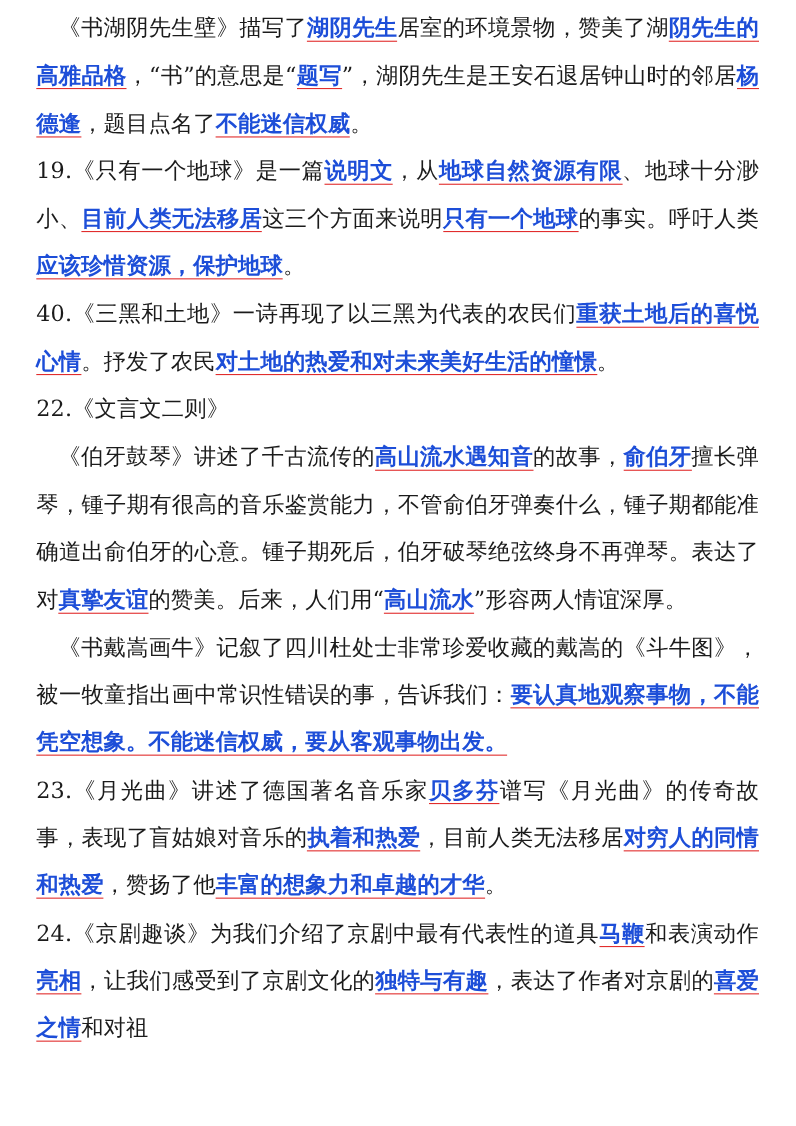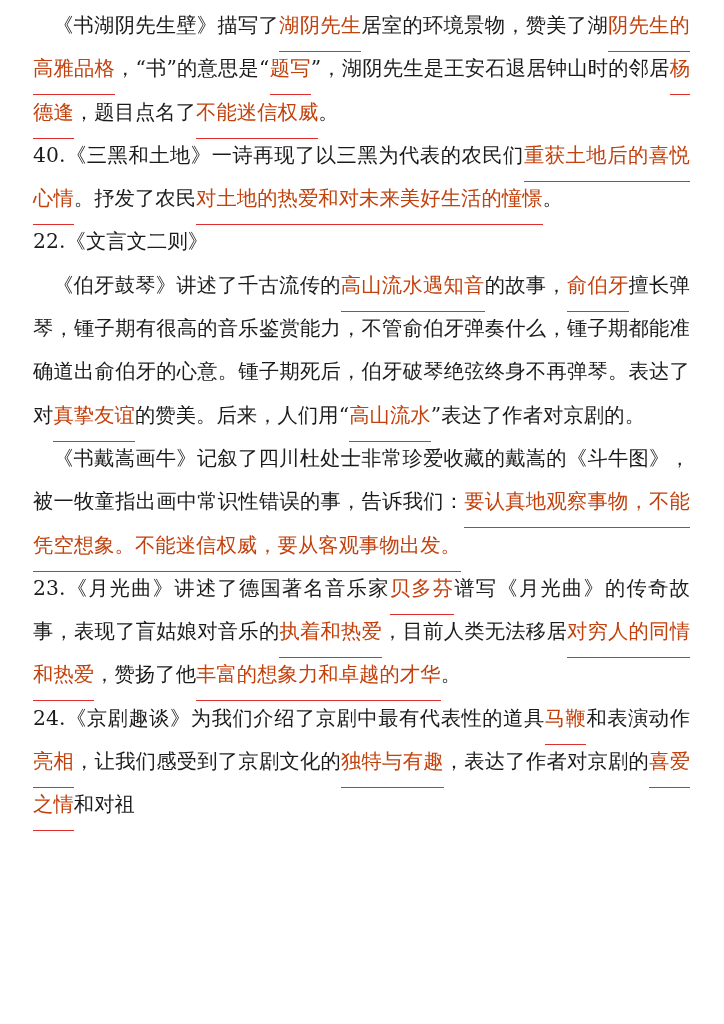--- a/index.html
+++ b/index.html
@@ -37,33 +37,35 @@
     word-break: break-all;
   }
   .para.indent {
     text-indent: 20px;
   }
   .para.noindent {
     text-indent: 0;
   }
   
   .hl {
-    color: #c2410c;
+    color: #1d4ed8;
     border-bottom: 1.4px solid #e12d2d;
-    padding-bottom: 14px;
+    padding-bottom: 0px;
     text-decoration: none;
+    font-weight: bold;
   }
 </style>
 </head>
 <body>
 
 <div id="page">
   <div class="doc-body" id="doc-body">
 
   <p class="para indent"><span>《书湖阴先生壁》描写了</span><span class="hl">湖阴先生</span><span>居室的环境景物，赞美了湖</span><span class="hl">阴先生的高雅品格</span><span>，“书”的意思是“</span><span class="hl">题写</span><span>”，湖阴先生是王安石退居钟山时的邻居</span><span class="hl">杨德逢</span><span>，题目点名了</span><span class="hl">不能迷信权威</span><span>。</span></p>
+      <p class="para noindent"><span>19.《只有一个地球》是一篇</span><span class="hl">说明文</span><span>，从</span><span class="hl">地球自然资源有限</span><span>、地球十分渺小、</span><span class="hl">目前人类无法移居</span><span>这三个方面来说明</span><span class="hl">只有一个地球</span><span>的事实。呼吁人类</span><span class="hl">应该珍惜资源，保护地球</span><span>。</span></p>
       <p class="para noindent"><span>40.《三黑和土地》一诗再现了以三黑为代表的农民们</span><span class="hl">重获土地后的喜悦心情</span><span>。抒发了农民</span><span class="hl">对土地的热爱和对未来美好生活的憧憬</span><span>。</span></p>
       <p class="para noindent"><span>22.《文言文二则》</span></p>
-      <p class="para indent"><span>《伯牙鼓琴》讲述了千古流传的</span><span class="hl">高山流水遇知音</span><span>的故事，</span><span class="hl">俞伯牙</span><span>擅长弹琴，锺子期有很高的音乐鉴赏能力，不管俞伯牙弹奏什么，锺子期都能准确道出俞伯牙的心意。锺子期死后，伯牙破琴绝弦终身不再弹琴。表达了对</span><span class="hl">真挚友谊</span><span>的赞美。后来，人们用“</span><span class="hl">高山流水</span><span>”表达了作者对京剧的。</span></p>
+      <p class="para indent"><span>《伯牙鼓琴》讲述了千古流传的</span><span class="hl">高山流水遇知音</span><span>的故事，</span><span class="hl">俞伯牙</span><span>擅长弹琴，锺子期有很高的音乐鉴赏能力，不管俞伯牙弹奏什么，锺子期都能准确道出俞伯牙的心意。锺子期死后，伯牙破琴绝弦终身不再弹琴。表达了对</span><span class="hl">真挚友谊</span><span>的赞美。后来，人们用“</span><span class="hl">高山流水</span><span>”形容两人情谊深厚。</span></p>
       <p class="para indent"><span>《书戴嵩画牛》记叙了四川杜处士非常珍爱收藏的戴嵩的《斗牛图》，被一牧童指出画中常识性错误的事，告诉我们：</span><span class="hl">要认真地观察事物，不能凭空想象。不能迷信权威，要从客观事物出发。</span></p>
       <p class="para noindent"><span>23.《月光曲》讲述了德国著名音乐家</span><span class="hl">贝多芬</span><span>谱写《月光曲》的传奇故事，表现了盲姑娘对音乐的</span><span class="hl">执着和热爱</span><span>，目前人类无法移居</span><span class="hl">对穷人的同情和热爱</span><span>，赞扬了他</span><span class="hl">丰富的想象力和卓越的才华</span><span>。</span></p>
       <p class="para noindent"><span>24.《京剧趣谈》为我们介绍了京剧中最有代表性的道具</span><span class="hl">马鞭</span><span>和表演动作</span><span class="hl">亮相</span><span>，让我们感受到了京剧文化的</span><span class="hl">独特与有趣</span><span>，表达了作者对京剧的</span><span class="hl">喜爱之情</span><span>和对祖</span></p>
     </div>
 </div>
 
 </body></html>

